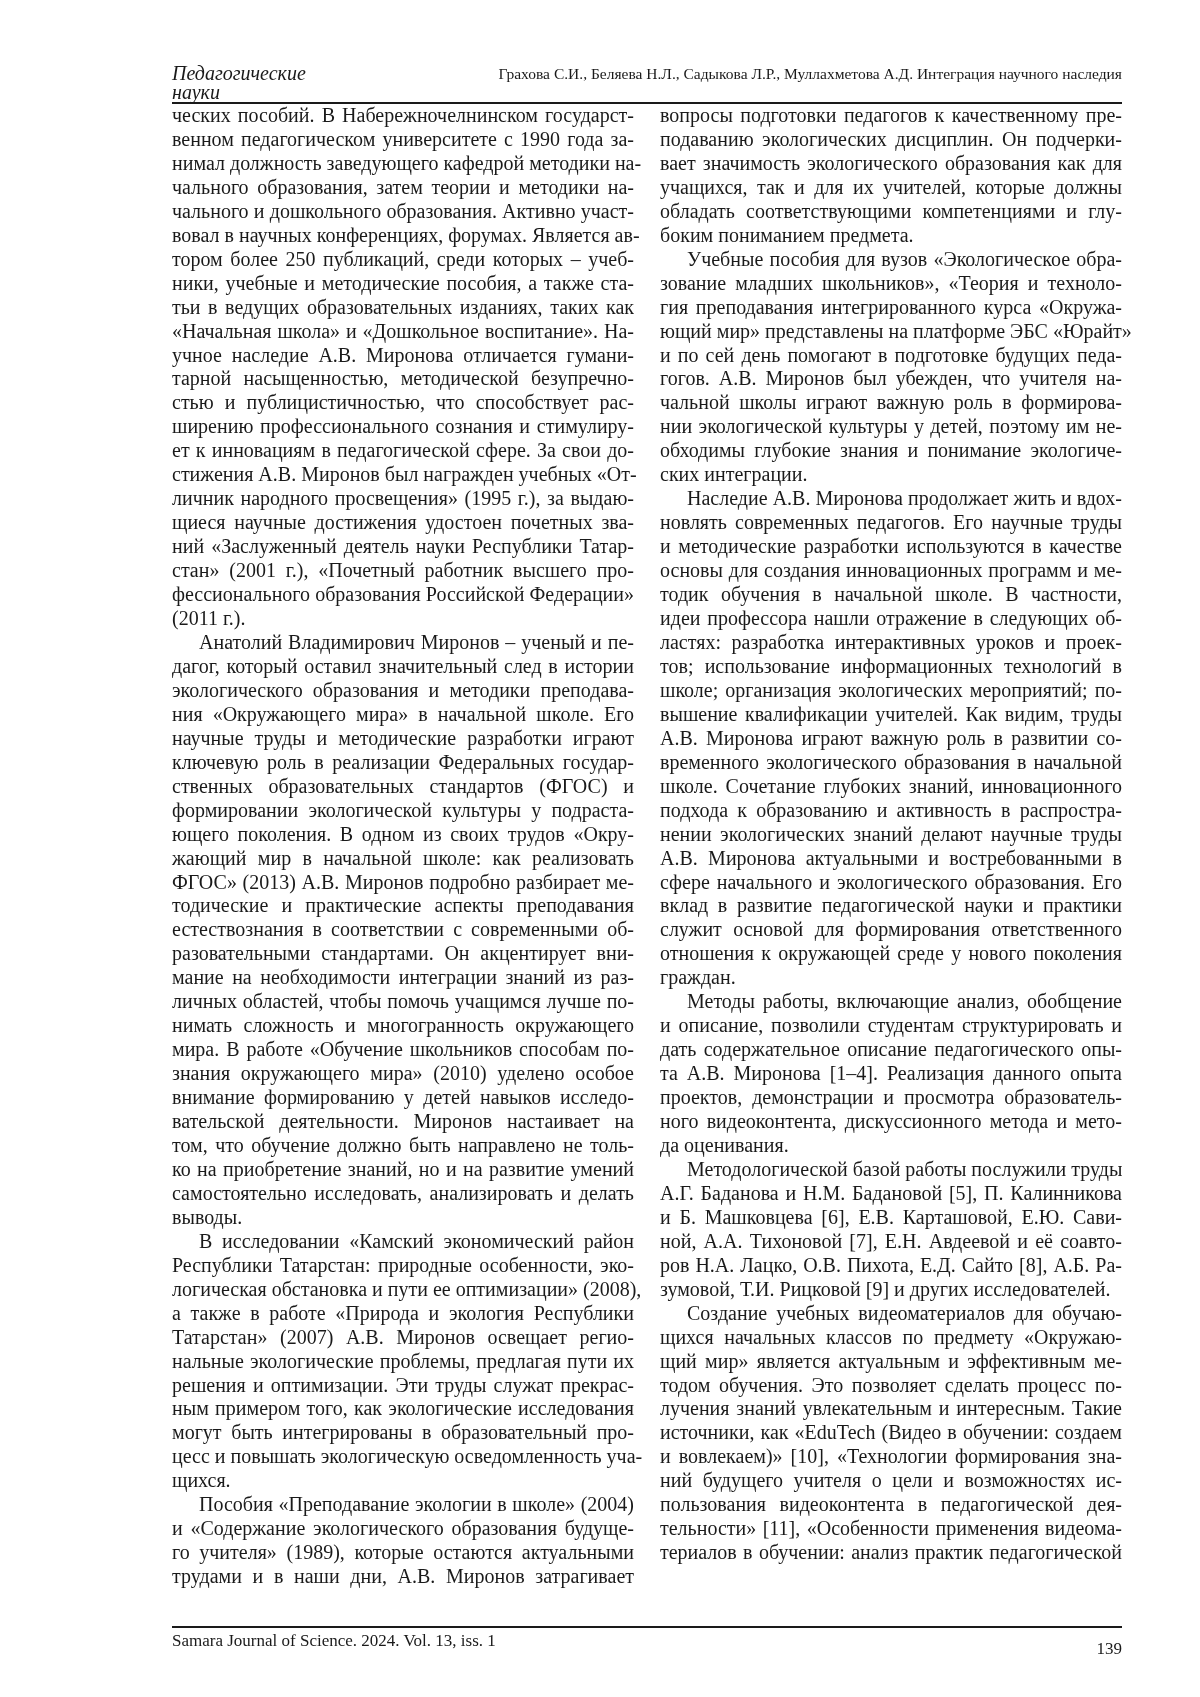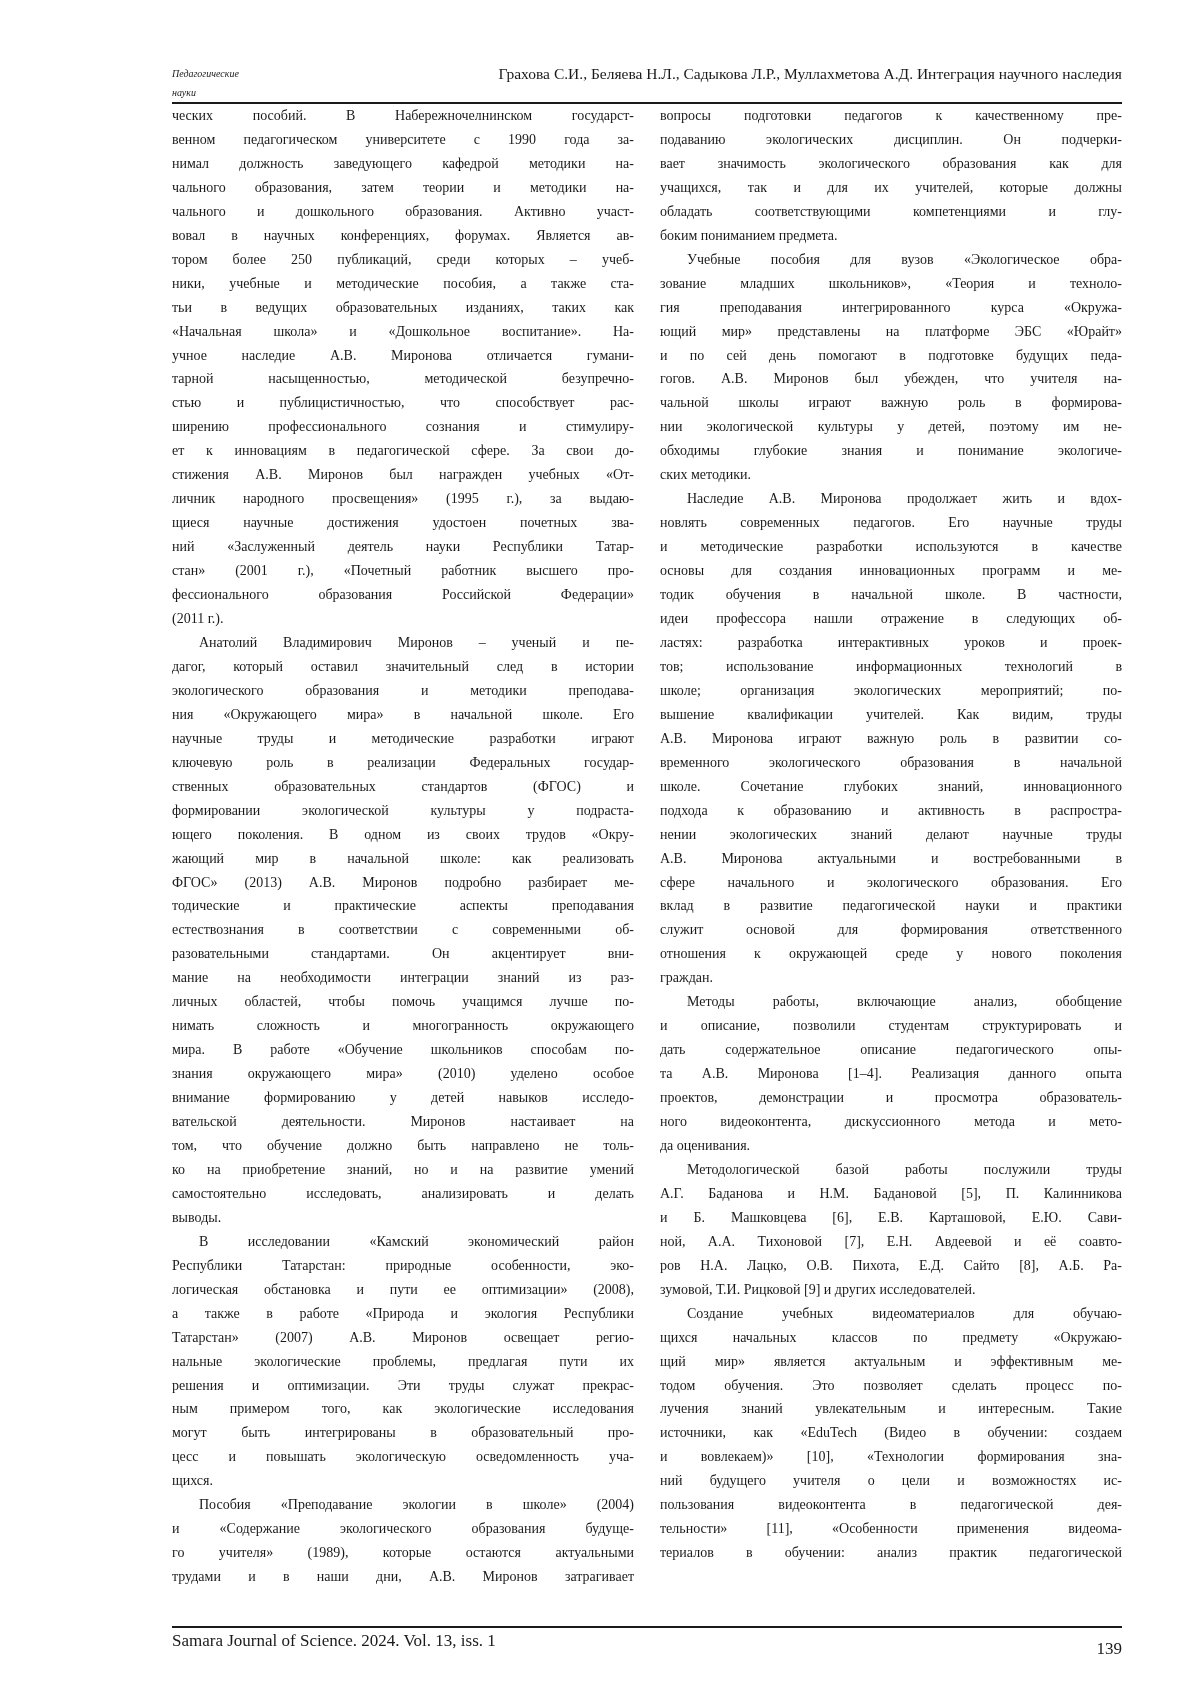--- a/index.html
+++ b/index.html
@@ -1,24 +1,24 @@
 <!DOCTYPE html>
 <html><head>
 <meta charset="utf-8">
 <style>
   html, body { margin: 0; padding: 0; background: #ffffff; }
   body { width: 1200px; height: 1697px; position: relative; overflow: hidden;
          font-family: "Liberation Serif", "DejaVu Serif", serif; color: #1a1a1a; }
   .header { position: absolute; left: 172px; top: 64px; width: 950px; height: 38px; }
-  .header .section { position: absolute; left: 0; top: 0; font-style: italic; font-size: 10px; line-height: 19px; }
+  .header .section { position: absolute; left: 0; top: 0; font-style: italic; font-size: 20px; line-height: 19px; }
   .header .title { position: absolute; right: 0; top: 0; text-align: right; font-size: 15.5px; line-height: 19px; }
   .rule { position: absolute; left: 172px; width: 950px; background: #1a1a1a; }
   .rule.top { top: 102px; height: 2px; }
   .rule.bottom { top: 1626px; height: 2px; }
-  .col { position: absolute; top: 104px; width: 462px; font-size: 14px; line-height: 23.95px; text-align: justify; }
+  .col { position: absolute; top: 104px; width: 462px; font-size: 20px; line-height: 23.95px; text-align: justify; }
   .col.left { left: 172px; }
   .col.right { left: 660px; }
   .col p { margin: 0; }
   .col .ln { display: block; text-align: justify; text-align-last: justify; white-space: nowrap; }
   .col .ln.last { text-align-last: left; }
   .footer { position: absolute; left: 172px; top: 1630px; width: 950px; font-size: 17px; line-height: 22px; }
   .footer .journal { position: absolute; left: 0; top: 0; }
   .footer .page { position: absolute; right: 0; top: 8px; }
 </style>
 </head>
@@ -119,21 +119,21 @@
     <p>
       <span class="ln" style="text-indent: 27px;">Учебные пособия для вузов «Экологическое обра-</span>
       <span class="ln">зование младших школьников», «Теория и техноло-</span>
       <span class="ln">гия преподавания интегрированного курса «Окружа-</span>
       <span class="ln">ющий мир» представлены на платформе ЭБС «Юрайт»</span>
       <span class="ln">и по сей день помогают в подготовке будущих педа-</span>
       <span class="ln">гогов. А.В. Миронов был убежден, что учителя на-</span>
       <span class="ln">чальной школы играют важную роль в формирова-</span>
       <span class="ln">нии экологической культуры у детей, поэтому им не-</span>
       <span class="ln">обходимы глубокие знания и понимание экологиче-</span>
-      <span class="ln last">ских методики.</span>
+      <span class="ln last">ских интеграции.</span>
     </p>
     <p>
       <span class="ln" style="text-indent: 27px;">Наследие А.В. Миронова продолжает жить и вдох-</span>
       <span class="ln">новлять современных педагогов. Его научные труды</span>
       <span class="ln">и методические разработки используются в качестве</span>
       <span class="ln">основы для создания инновационных программ и ме-</span>
       <span class="ln">тодик обучения в начальной школе. В частности,</span>
       <span class="ln">идеи профессора нашли отражение в следующих об-</span>
       <span class="ln">ластях: разработка интерактивных уроков и проек-</span>
       <span class="ln">тов; использование информационных технологий в</span>

